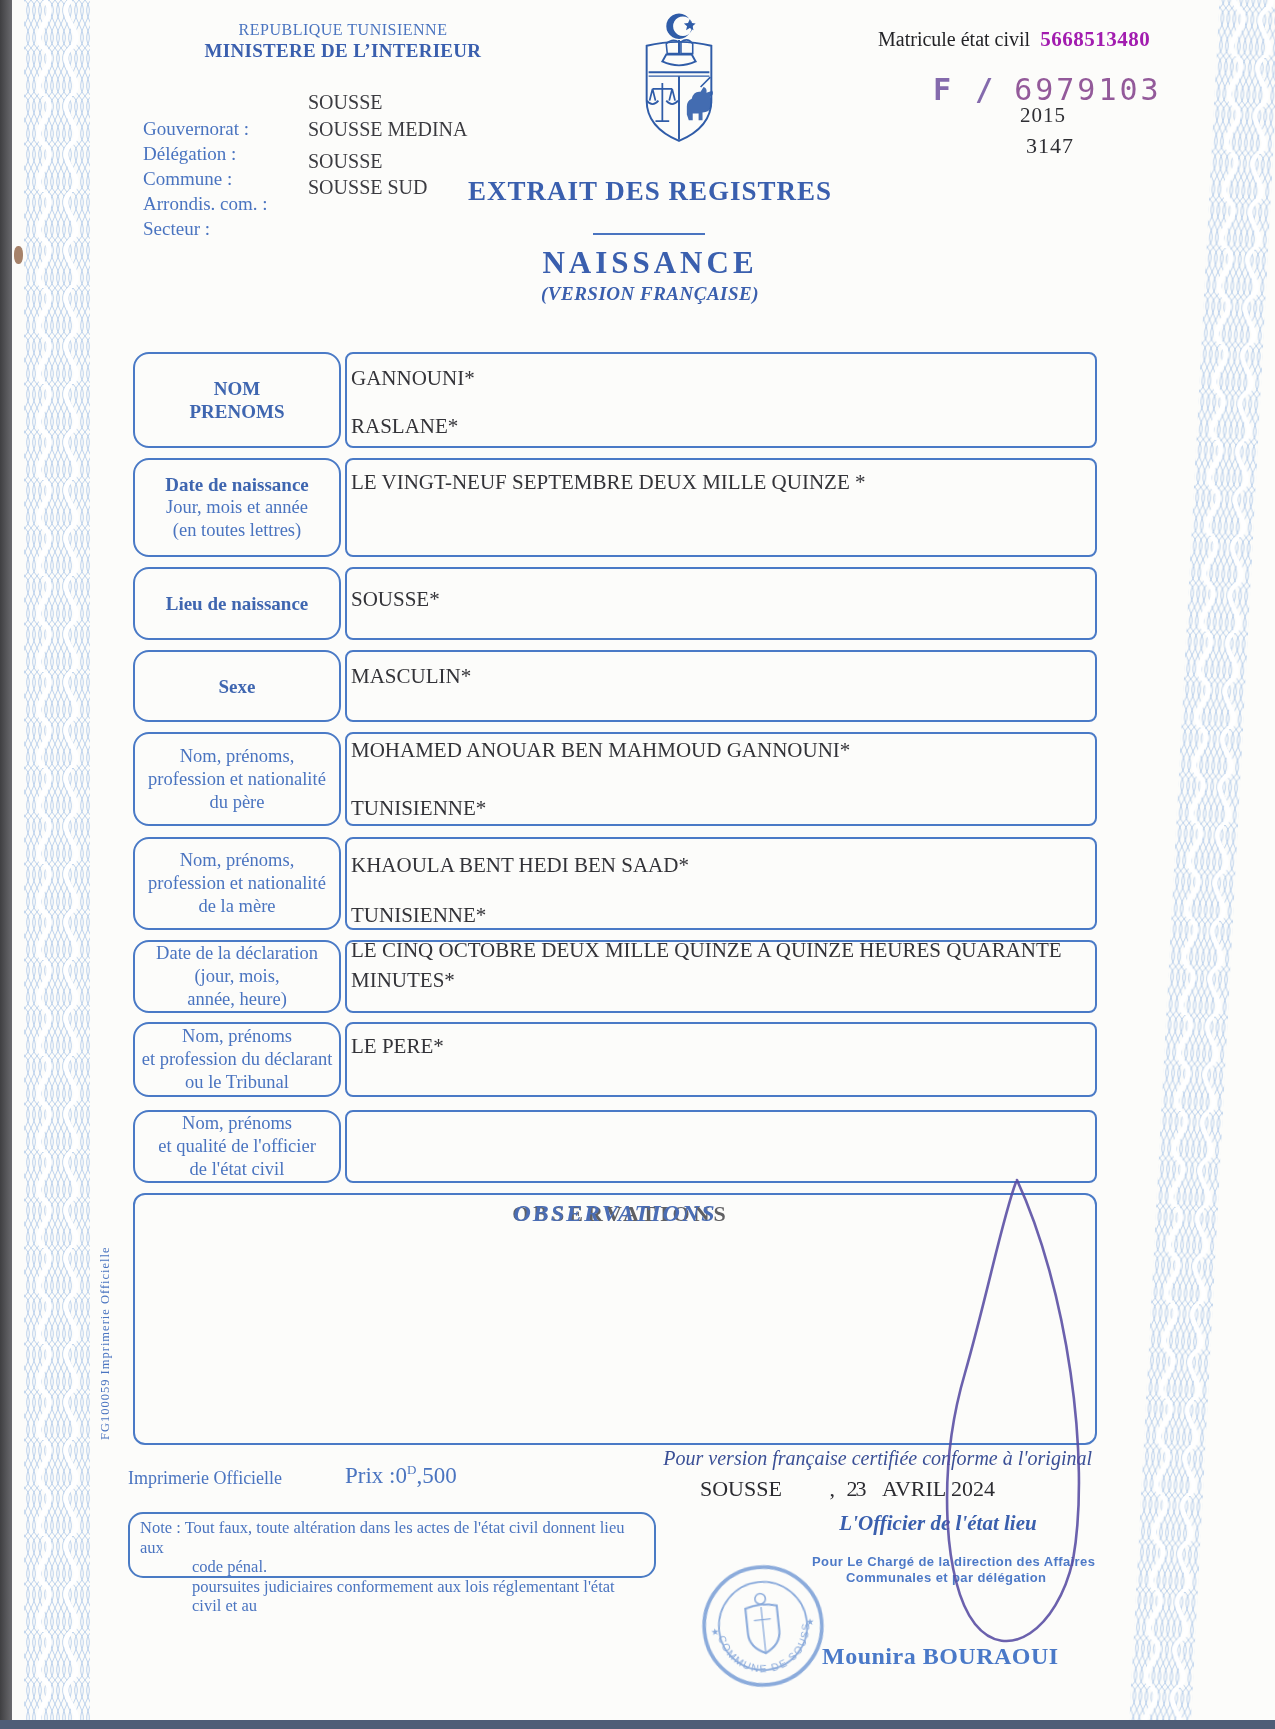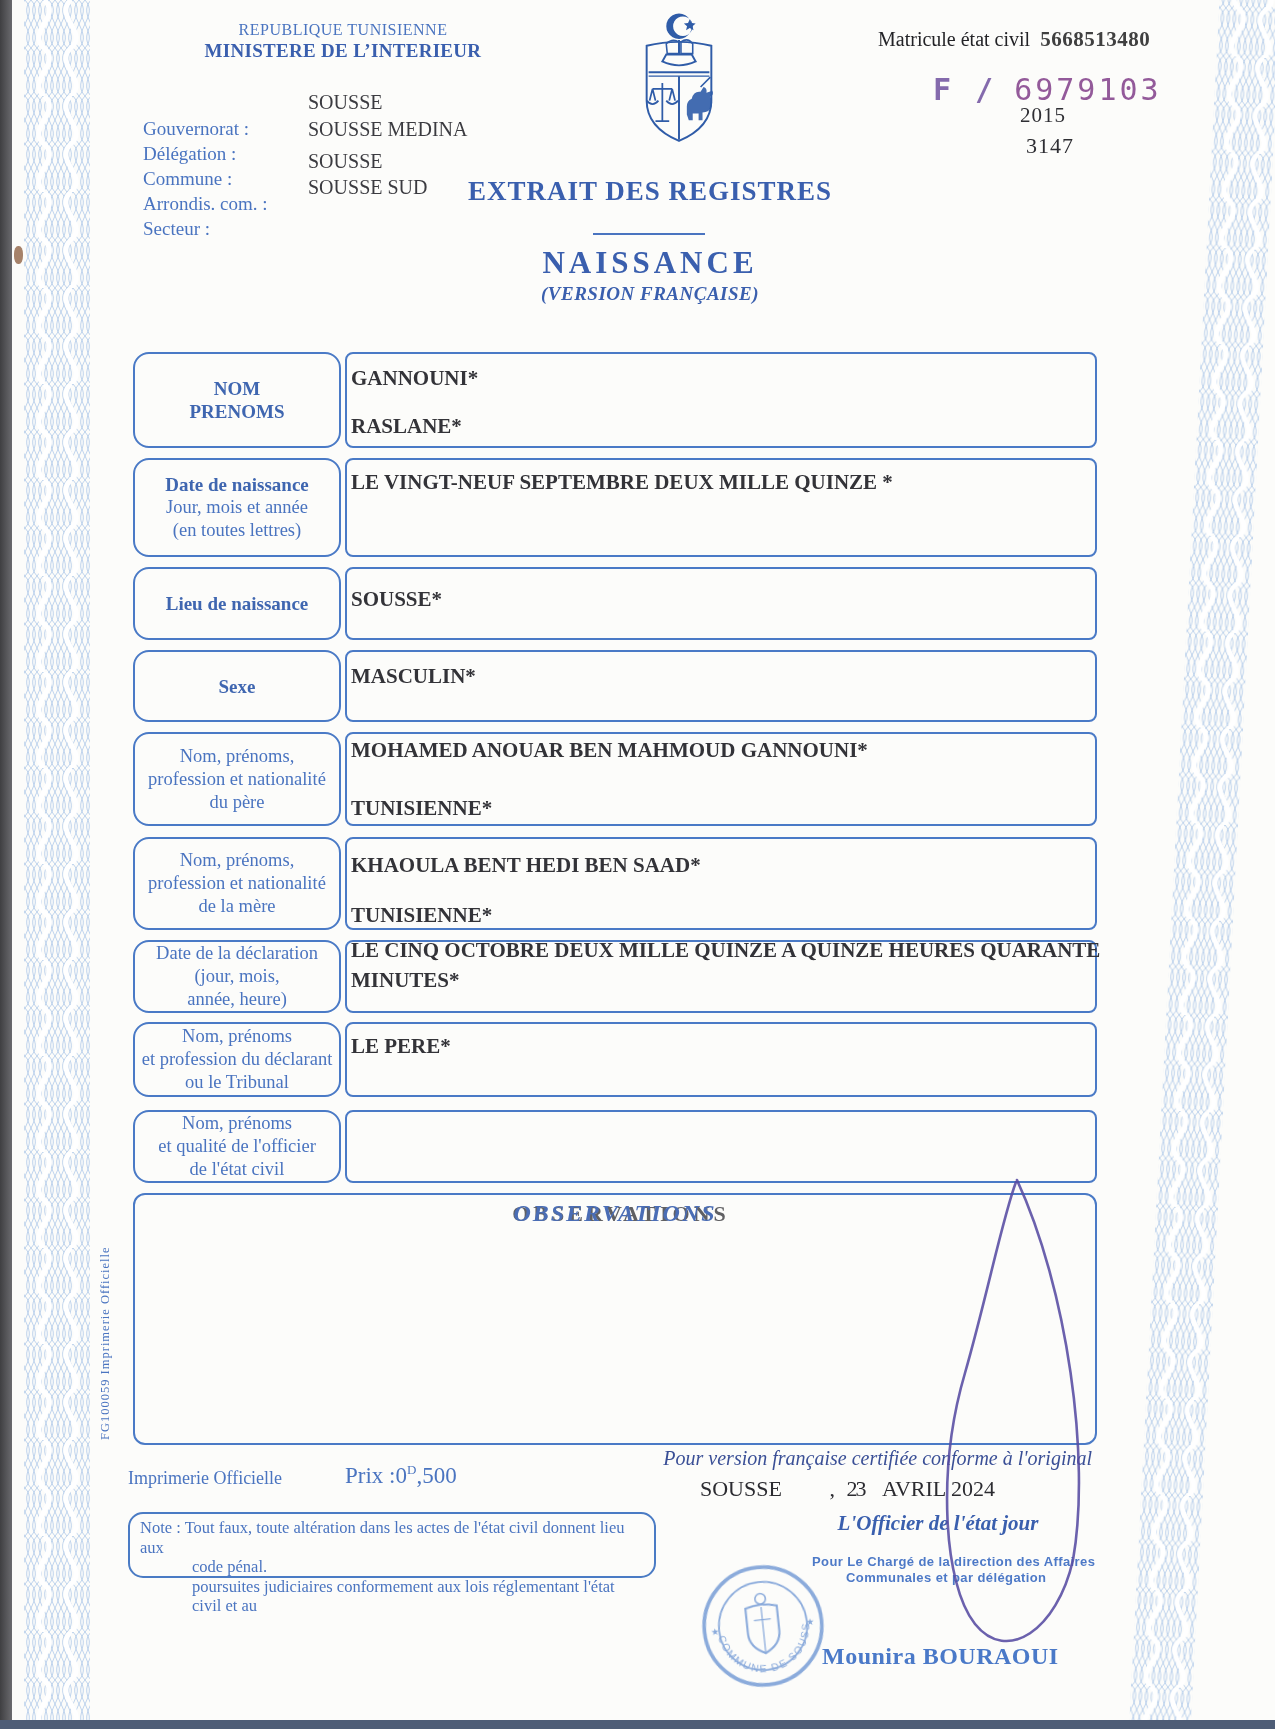--- a/index.html
+++ b/index.html
@@ -14,21 +14,21 @@
   .edge-bottom{left:0;top:1720px;width:1275px;height:9px;background:#4e5d77;}
   .ink-blot{left:14px;top:246px;width:9px;height:18px;background:#8a5a3a;border-radius:45%;opacity:.75;}
 
   
   .republic{left:198px;top:21px;width:290px;text-align:center;font-size:16px;letter-spacing:.5px;}
   .ministry{left:183px;top:40px;width:320px;text-align:center;font-size:19px;font-weight:bold;letter-spacing:.3px;}
   .admin-label{left:143px;font-size:19px;}
   .admin-value{left:308px;font-size:20px;color:#3b3b40;}
 
   .matricule{left:878px;top:27px;font-size:20px;color:#232327;}
-  .matricule b{font-size:21px;color:#404040;letter-spacing:.5px;margin-top:24px;}
+  .matricule b{font-size:21px;color:#a21caf;letter-spacing:.5px;margin-top:24px;}
   .registry-stamp{left:933px;top:72px;font-family:"DejaVu Sans Mono",monospace;font-size:30px;
                   letter-spacing:3px;opacity:.92;}
   .registry-stamp .pfx{color:#7a5ea6;font-weight:bold;margin-right:18px;}
   .registry-stamp .num{color:#8b4d92;}
   .handwritten-year{left:1020px;top:103px;font-size:21px;color:#2e2e33;z-index:3;letter-spacing:1px;}
   .acte-box{left:920px;top:122px;width:286px;height:140px;border:2px solid #4a7bc4;border-radius:20px;z-index:1;}
   .acte-box .fld{position:absolute;font-size:20px;}
   .annee-value{left:1026px;top:133px;font-size:22px;color:#2e2e33;z-index:3;letter-spacing:1px;}
 
   
@@ -38,21 +38,21 @@
   .t-act{left:450px;top:245px;width:400px;text-align:center;font-size:31px;font-weight:bold;letter-spacing:4px;}
   .t-version{left:450px;top:283px;width:400px;text-align:center;font-size:19px;font-style:italic;font-weight:bold;letter-spacing:.5px;}
 
   
   .row-label-box{position:absolute;left:133px;width:208px;border:2.5px solid #4a7ac6;border-radius:16px;
                  box-sizing:border-box;display:flex;flex-direction:column;justify-content:center;background:transparent;}
   .row-label-box .lab-line{text-align:center;font-size:18.5px;line-height:23px;color:#4a74c0;}
   .row-label-box .lab-bold{font-weight:bold;color:#3f66b0;font-size:19px;}
   .row-value-box{position:absolute;left:345px;width:752px;border:2px solid #4a7ac6;border-radius:8px;
                  box-sizing:border-box;overflow:visible;}
-  .row-value-line{position:absolute;left:4px;font-size:21px;color:#333338;white-space:nowrap;font-weight:bold;}
+  .row-value-line{position:absolute;left:4px;font-size:21px;color:#333338;white-space:nowrap;}
 
   .obs-box{left:133px;top:1193px;width:964px;height:252px;border:2.5px solid #4a7ac6;border-radius:12px;box-sizing:border-box;}
   .obs-title-wrap{left:133px;top:1200px;width:964px;height:34px;text-align:center;}
   .obs-t{font-size:24px;font-weight:bold;}
   .obs-ghost{position:absolute;left:0;right:0;top:1px;color:#3a3a3e;letter-spacing:4px;font-size:22px;opacity:.8;transform:translateX(6px);}
   .obs-blue2{position:relative;color:#4a6db5;font-style:italic;letter-spacing:2px;}
 
   
   .side-code{left:98px;top:1225px;height:215px;width:20px;writing-mode:vertical-rl;transform:rotate(180deg);
              font-size:12.5px;letter-spacing:1px;color:#4a74c0;}
@@ -263,21 +263,21 @@
   <div class="abs price blue">
     <span>Prix :0</span><sup>D</sup><span>,500</span>
   </div>
   <div class="abs certification">Pour version française certifiée conforme à l'original</div>
   <div class="abs issue-line">
     <span>SOUSSE</span>
     <span style="margin-left:42px">,</span>
     <span class="day" style="margin-left:6px">23</span>
     <span style="margin-left:12px">AVRIL 2024</span>
   </div>
-  <div class="abs officier dkblue">L'Officier de l'état jour</div>
+  <div class="abs officier dkblue">L'Officier de l'état lieu</div>
   <div class="abs note-box" id="note-box">
       <div class="note-line"><span>Note : </span>Tout faux, toute altération dans les actes de l'état civil donnent lieu aux</div>
       <div class="note-line note-indent">code pénal.</div>
       <div class="note-line note-indent">poursuites judiciaires conformement aux lois réglementant l'état civil et au</div>
     </div>
   <div class="abs stamp-line stamp-l1">Pour Le Chargé de la direction des Affaires</div>
   <div class="abs stamp-line stamp-l2">Communales et par délégation</div>
 
   <svg class="abs round-stamp" viewBox="0 0 120 120">
     <g stroke="#6f97d4" fill="none">

